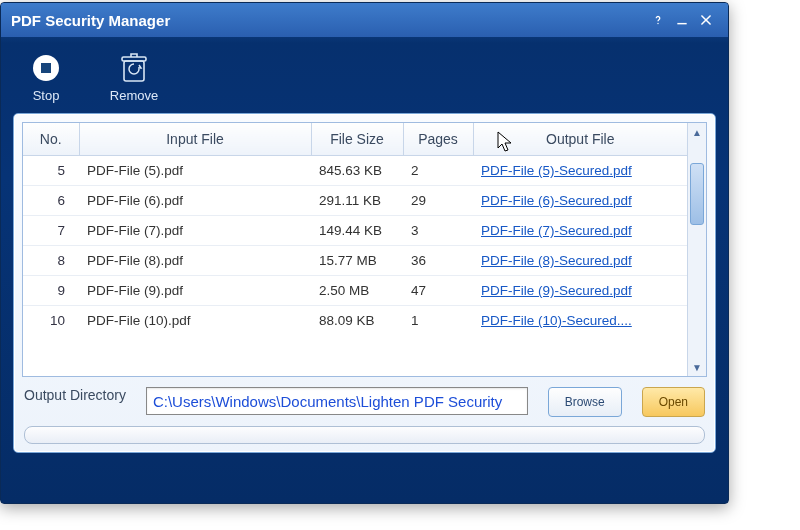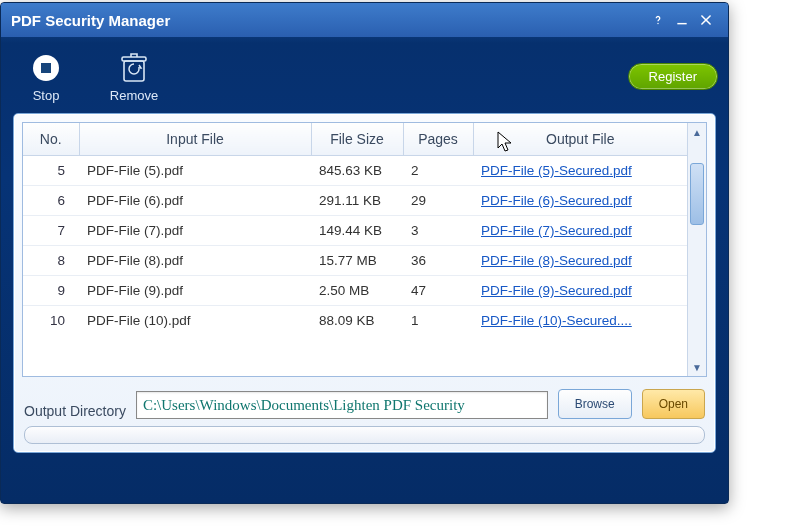--- a/index.html
+++ b/index.html
@@ -158,28 +158,28 @@
   .vscroll .thumb {
     position:absolute; left:2px; right:2px; top:40px; height:60px;
     background: linear-gradient(#cfe0f5,#9dbfe6);
     border:1px solid #7aa7d8; border-radius:3px;
   }
   
   .outputrow {
     position: absolute;
     left: 10px; right: 10px; top: 273px;
     height: 32px;
-    display:flex; align-items:flex-end; gap:10px;
+    display:flex; align-items:flex-start; gap:20px;
   }
   .outputrow .lbl { color:#3a4a60; font-size:14px; white-space:nowrap }
   .outputrow .pathbox {
     flex:1; height:26px;
     border:1px solid #888; background:#fff;
-    padding:0 6px; font-family:Liberation Serif, serif;
-    font-size:15px; color:#0f766e;
+    padding:0 6px; font-family:Liberation Sans, sans-serif;
+    font-size:15px; color:#1d4ed8;
     display:flex; align-items:center; overflow:hidden; white-space:nowrap;
     box-shadow: inset 0 1px 2px rgba(0,0,0,.1);
   }
   .btn {
     height:28px; padding:0 16px;
     border:1px solid #7aa7d8; border-radius:4px;
     background: linear-gradient(#fefefe,#e7eef7);
     color:#2b4a74; font-size:12px; cursor:pointer;
     display:flex;align-items:center;
   }
@@ -250,21 +250,20 @@
               <path d="M17 12 a5 5 0 1 0 5 5"></path>
               <path d="M22 13 l2 3 l-3 0"></path>
             </g>
           </svg>
         </div>
         <div class="tlabel">Remove</div>
       </div>
 
 
       <div class="spacer"></div>
-      <button class="register-btn">Register</button>
     </div>
 
     <div class="panel">
       <div class="table-wrap">
         <div class="grid">
           <table>
             <colgroup>
               <col class="c-no">
                 <col class="c-file">
                 <col class="c-size">

